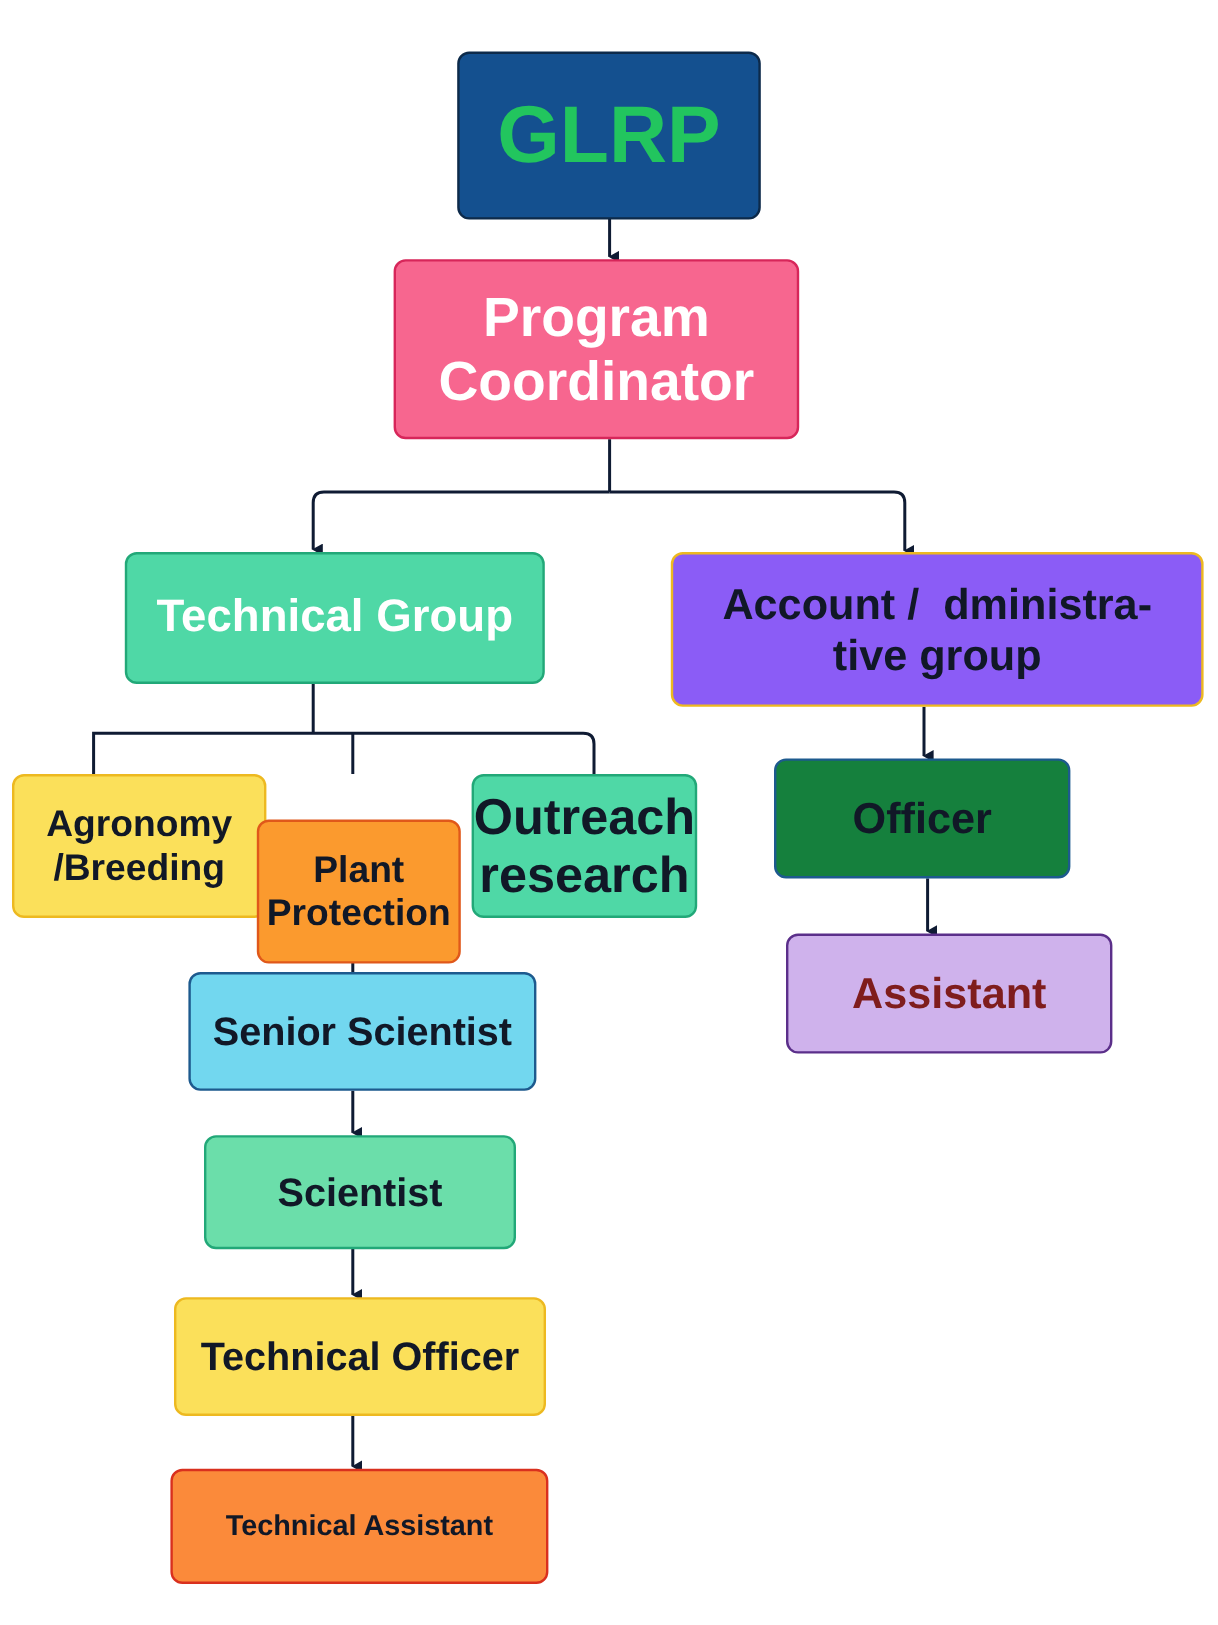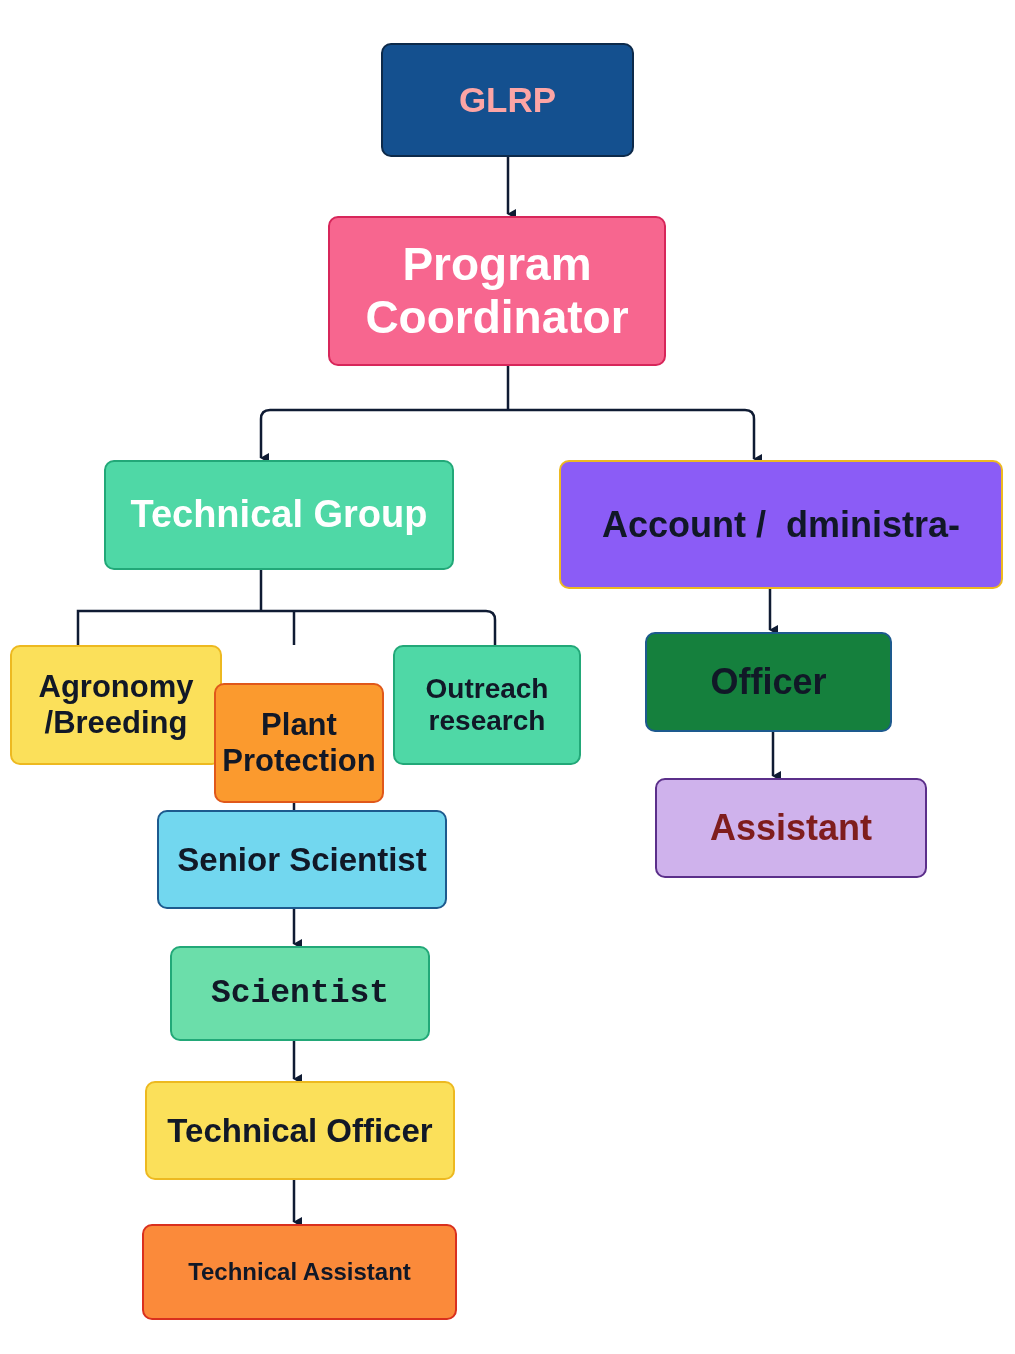--- a/index.html
+++ b/index.html
@@ -41,64 +41,65 @@
       <path d="M294,1040 L294,1079" marker-end="url(#arr)"></path>
 
       <path d="M294,1180 L294,1222" marker-end="url(#arr)"></path>
 
       <path d="M770,589 L770,630" marker-end="url(#arr)"></path>
 
       <path d="M773,732 L773,776" marker-end="url(#arr)"></path>
     </g>
   </svg>
 
-  <div class="node" style="left:381px;top:43px;width:253px;height:114px;background:#14508F;border-color:#0D2A4A;color:#fca5a5;font-size:35px;">
+  <div class="node" style="left:381px;top:43px;width:253px;height:140px;background:#14508F;border-color:#0D2A4A;color:#22c55e;font-size:67px;">
     <span>GLRP</span>
   </div>
 
   <div class="node" style="left:328px;top:216px;width:338px;height:150px;background:#F7668F;border-color:#D7265A;color:#fff;font-size:46px;padding:0 20px;">
     <span>Program Coordinator</span>
   </div>
 
   <div class="node" style="left:104px;top:460px;width:350px;height:110px;background:#4FD8A6;border-color:#22A878;color:#fff;font-size:38px;">
     <span>Technical Group</span>
   </div>
 
   <div class="node" style="left:559px;top:460px;width:444px;height:129px;background:#8b5cf6;border-color:#EDB920;color:#111827;font-size:36px;flex-direction:column;">
     <span style="white-space:pre;">Account /  dministra-</span>
+    <span>tive group</span>
   </div>
 
   <div class="node" style="left:10px;top:645px;width:212px;height:120px;background:#FBE05A;border-color:#EDB920;color:#111827;font-size:31px;flex-direction:column;">
     <span>Agronomy</span>
     <span>/Breeding</span>
   </div>
 
   <div class="node" style="left:214px;top:683px;width:170px;height:120px;background:#FB9A2E;border-color:#E0581A;color:#111827;font-size:31px;flex-direction:column;">
     <span>Plant</span>
     <span>Protection</span>
   </div>
 
-  <div class="node" style="left:393px;top:645px;width:188px;height:120px;background:#4FD8A6;border-color:#22A878;color:#111827;font-size:28px;flex-direction:column;">
+  <div class="node" style="left:393px;top:645px;width:188px;height:120px;background:#4FD8A6;border-color:#22A878;color:#111827;font-size:42px;flex-direction:column;">
     <span>Outreach</span>
     <span>research</span>
   </div>
 
   <div class="node" style="left:645px;top:632px;width:247px;height:100px;background:#15803d;border-color:#1D5A8E;color:#111827;font-size:36px;">
     <span>Officer</span>
   </div>
 
   <div class="node" style="left:655px;top:778px;width:272px;height:100px;background:#CFB2EC;border-color:#5B2F8A;color:#7f1d1d;font-size:36px;">
     <span>Assistant</span>
   </div>
 
   <div class="node" style="left:157px;top:810px;width:290px;height:99px;background:#72D7EF;border-color:#1D5A8E;color:#111827;font-size:33px;">
     <span>Senior Scientist</span>
   </div>
 
-  <div class="node" style="left:170px;top:946px;width:260px;height:95px;background:#6BDEAA;border-color:#22A878;color:#111827;font-size:33px;font-family:Liberation Mono, monospace;">
+  <div class="node" style="left:170px;top:946px;width:260px;height:95px;background:#6BDEAA;border-color:#22A878;color:#111827;font-size:33px;">
     <span>Scientist</span>
   </div>
 
   <div class="node" style="left:145px;top:1081px;width:310px;height:99px;background:#FBE05A;border-color:#EDB920;color:#111827;font-size:33px;">
     <span>Technical Officer</span>
   </div>
 
   <div class="node" style="left:142px;top:1224px;width:315px;height:96px;background:#FB8A3A;border-color:#D9301E;color:#111827;font-size:24px;">
     <span>Technical Assistant</span>
   </div>

